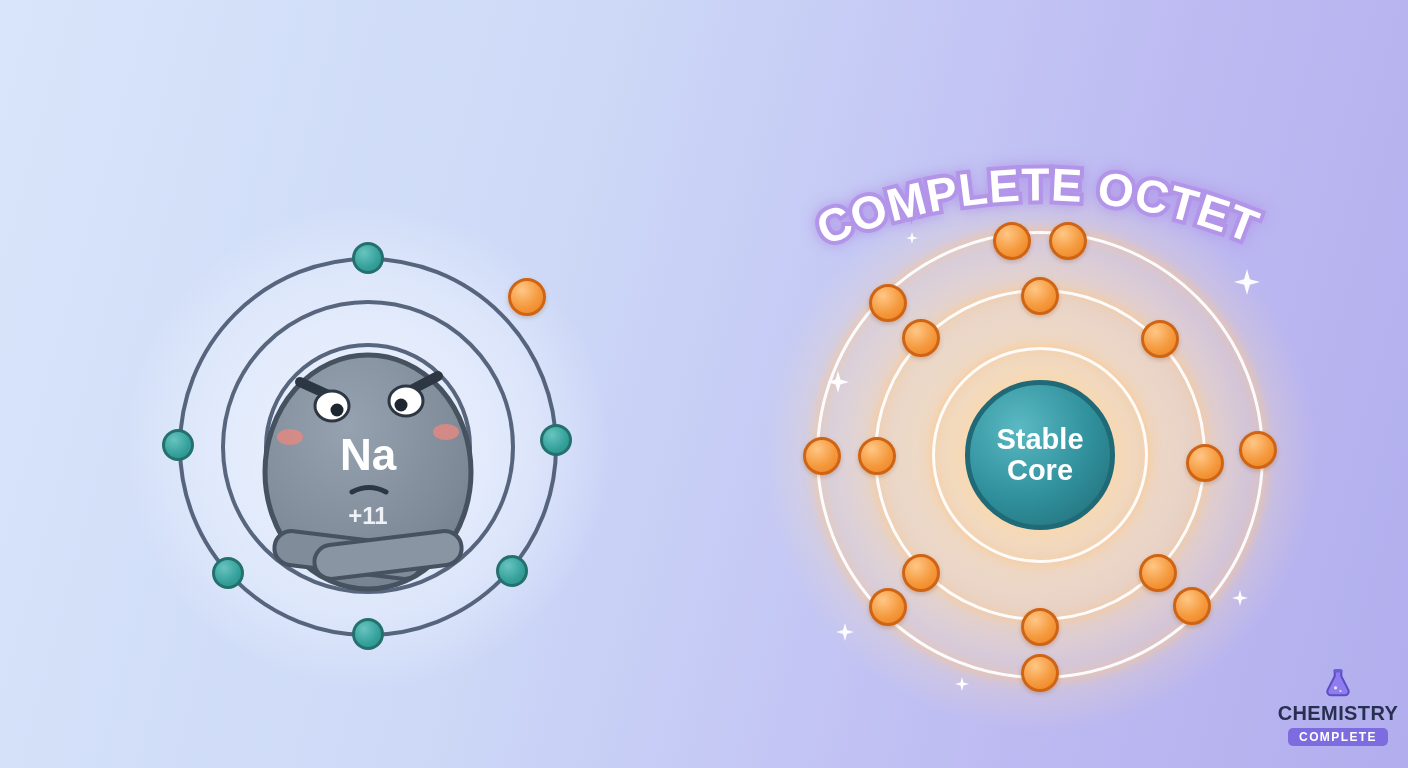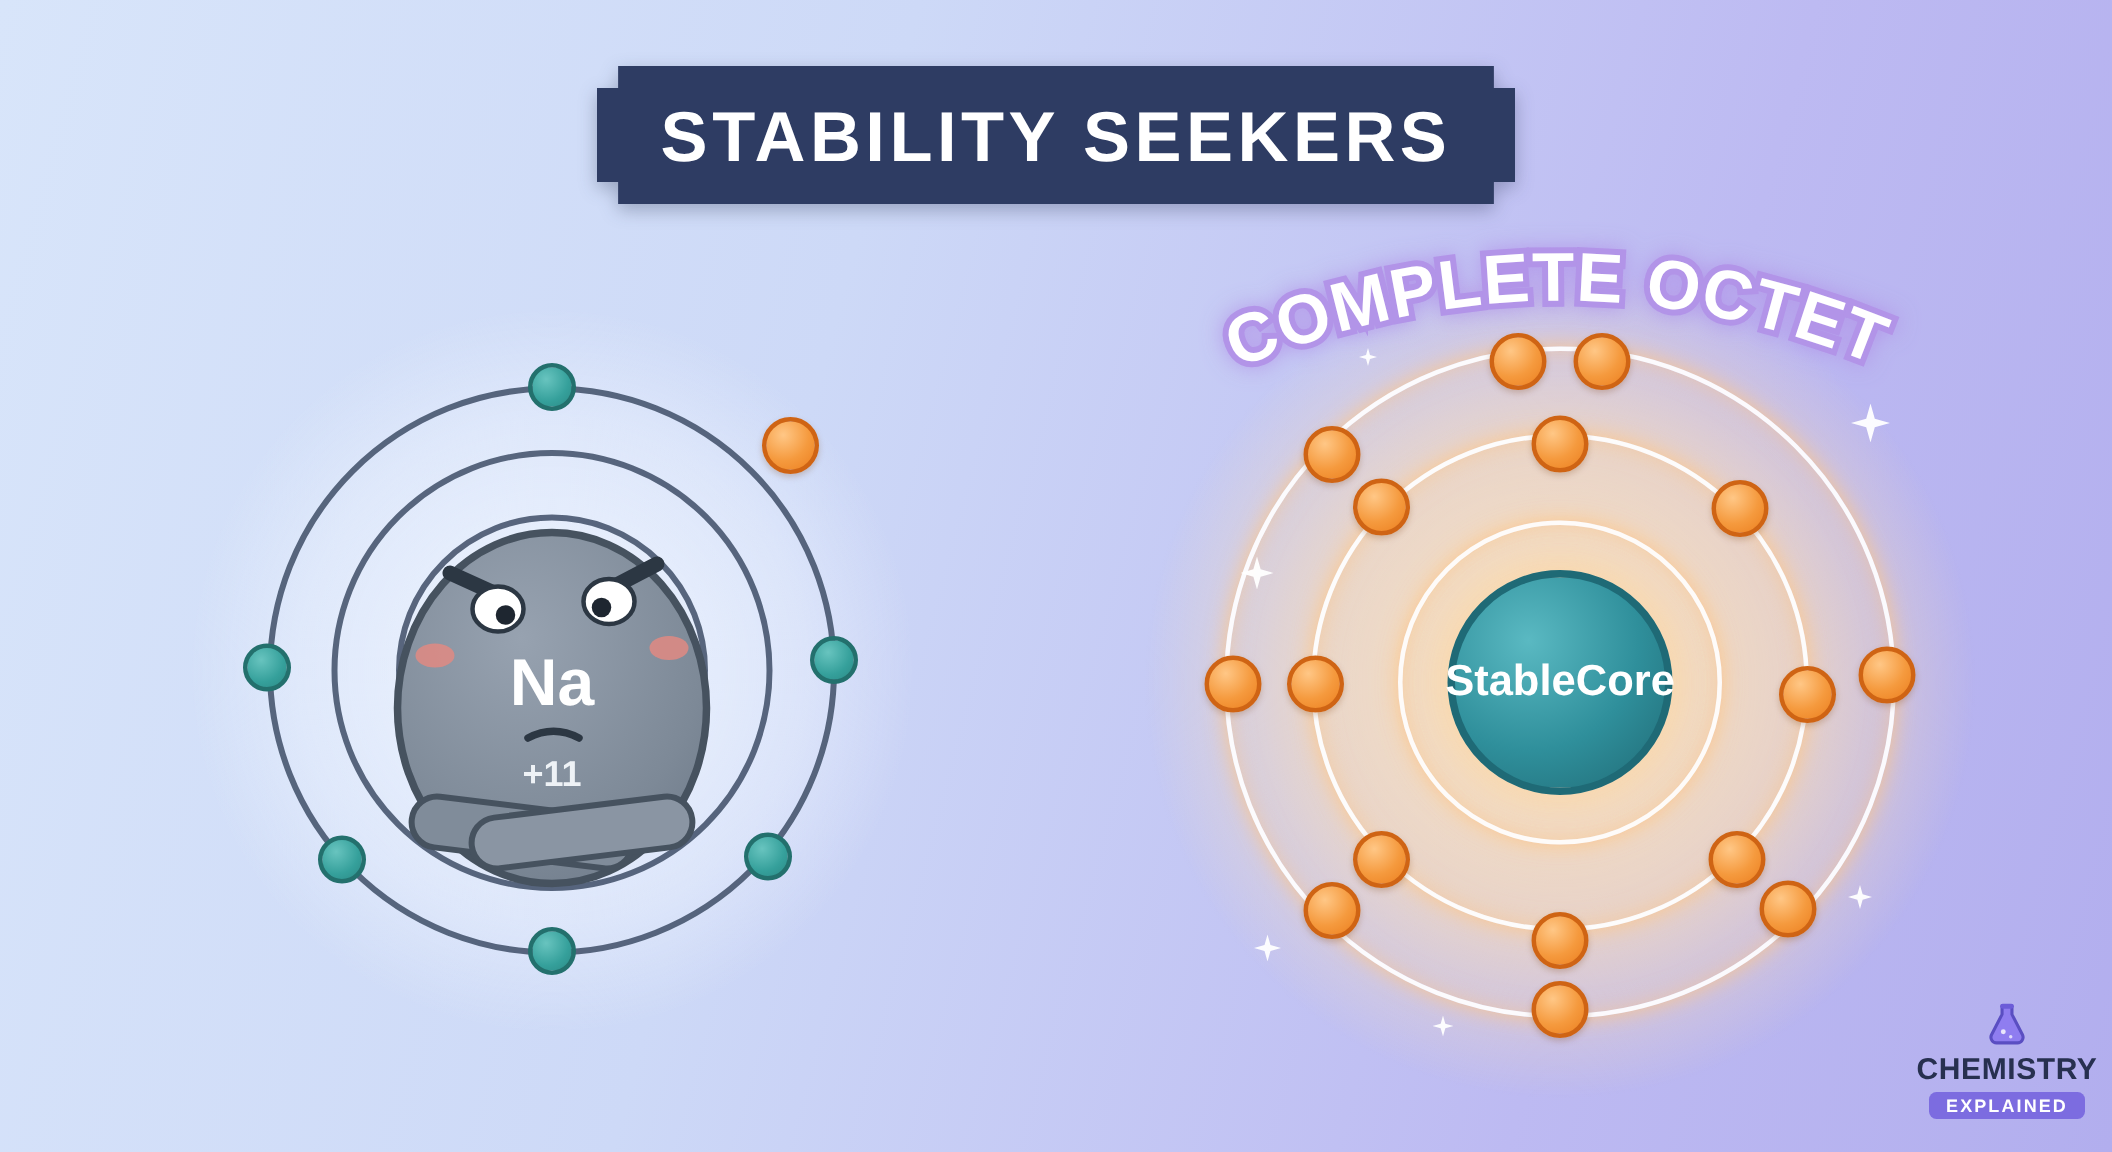--- a/index.html
+++ b/index.html
@@ -61,21 +61,21 @@
   .caption {
     position:absolute; left:148px; top:700px; width:440px; text-align:center;
     font-size:28px; font-weight:800; color:var(--caption-text); letter-spacing:.5px;
   }
 
   
   .core {
     position:absolute; left:965px; top:380px; width:150px; height:150px; border-radius:50%;
     background: radial-gradient(circle at 35% 30%, #5ab9c2, var(--core-teal) 55%, #24747f 88%);
     border:5px solid #1f6a76;
-    display:flex; flex-direction:row; align-items:center; justify-content:center;
+    display:flex; flex-direction:column; align-items:center; justify-content:center;
     color:#fff; font-weight:800; font-size:29px; line-height:1.08; text-align:center;
     box-shadow: 0 0 34px rgba(255,212,152,.85);
   }
   .arch { position:absolute; left:803px; top:150px; width:470px; height:130px;
           filter: drop-shadow(0 0 7px rgba(178,148,232,.85)); overflow:visible; }
   .arch-text {
     font-family:"Liberation Sans", sans-serif; font-size:46px; font-weight:800;
     fill:#ffffff; stroke:var(--arch-glow); stroke-width:8px; paint-order:stroke;
     letter-spacing:1px; text-anchor:middle;
   }
@@ -93,25 +93,20 @@
   .flask { width:30px; height:33px; }
   .brand { font-size:20px; font-weight:800; color:#273050; letter-spacing:.4px; white-space:nowrap; }
   .tagline { background:var(--logo-purple); color:#fff; font-size:12px; font-weight:700;
              padding:2px 11px; border-radius:5px; letter-spacing:1.4px; margin-top:2px; }
 </style>
 </head>
 <body>
 
 <div class="stage">
 
-  <div class="banner-wrap">
-    <div class="banner" style="position:relative;">
-      <span>STABILITY SEEKERS</span>
-    </div>
-  </div>
 
   <div class="layer">
     <div class="left-glow"></div>
     <div class="layer">
         <div class="orbit dark" style="height: 208px; width: 208px; left: 264px; top: 343px;"></div>
         <div class="orbit dark" style="height: 294px; width: 294px; left: 221px; top: 300px;"></div>
         <div class="orbit dark" style="height: 380px; width: 380px; left: 178px; top: 257px;"></div>
         <div class="electron teal" style="left: 368px; top: 258px;"></div>
         <div class="electron teal" style="left: 178px; top: 445px;"></div>
         <div class="electron teal" style="left: 556px; top: 440px;"></div>
@@ -198,16 +193,16 @@
     </div>
 
   <div class="logo">
     <svg class="flask" viewBox="0 0 36 40">
       <path d="M14 3 h8 v7 l8.5 16.5 a4.5 4.5 0 0 1 -4 6.5 h-17 a4.5 4.5 0 0 1 -4 -6.5 L14 10 Z" fill="#8f7df0" stroke="#5a4ec2" stroke-width="2.5" stroke-linejoin="round"></path>
       <rect x="12.5" y="1.5" width="11" height="4" rx="2" fill="#6c5cd8"></rect>
       <circle cx="15" cy="24" r="2" fill="#ffffff" opacity=".8"></circle>
       <circle cx="21" cy="28" r="1.4" fill="#ffffff" opacity=".7"></circle>
     </svg>
     <div class="brand">CHEMISTRY</div>
-    <div class="tagline">EXPLAINED</div>
+    <div class="tagline">COMPLETE</div>
   </div>
 
 </div>
 
 </body></html>

